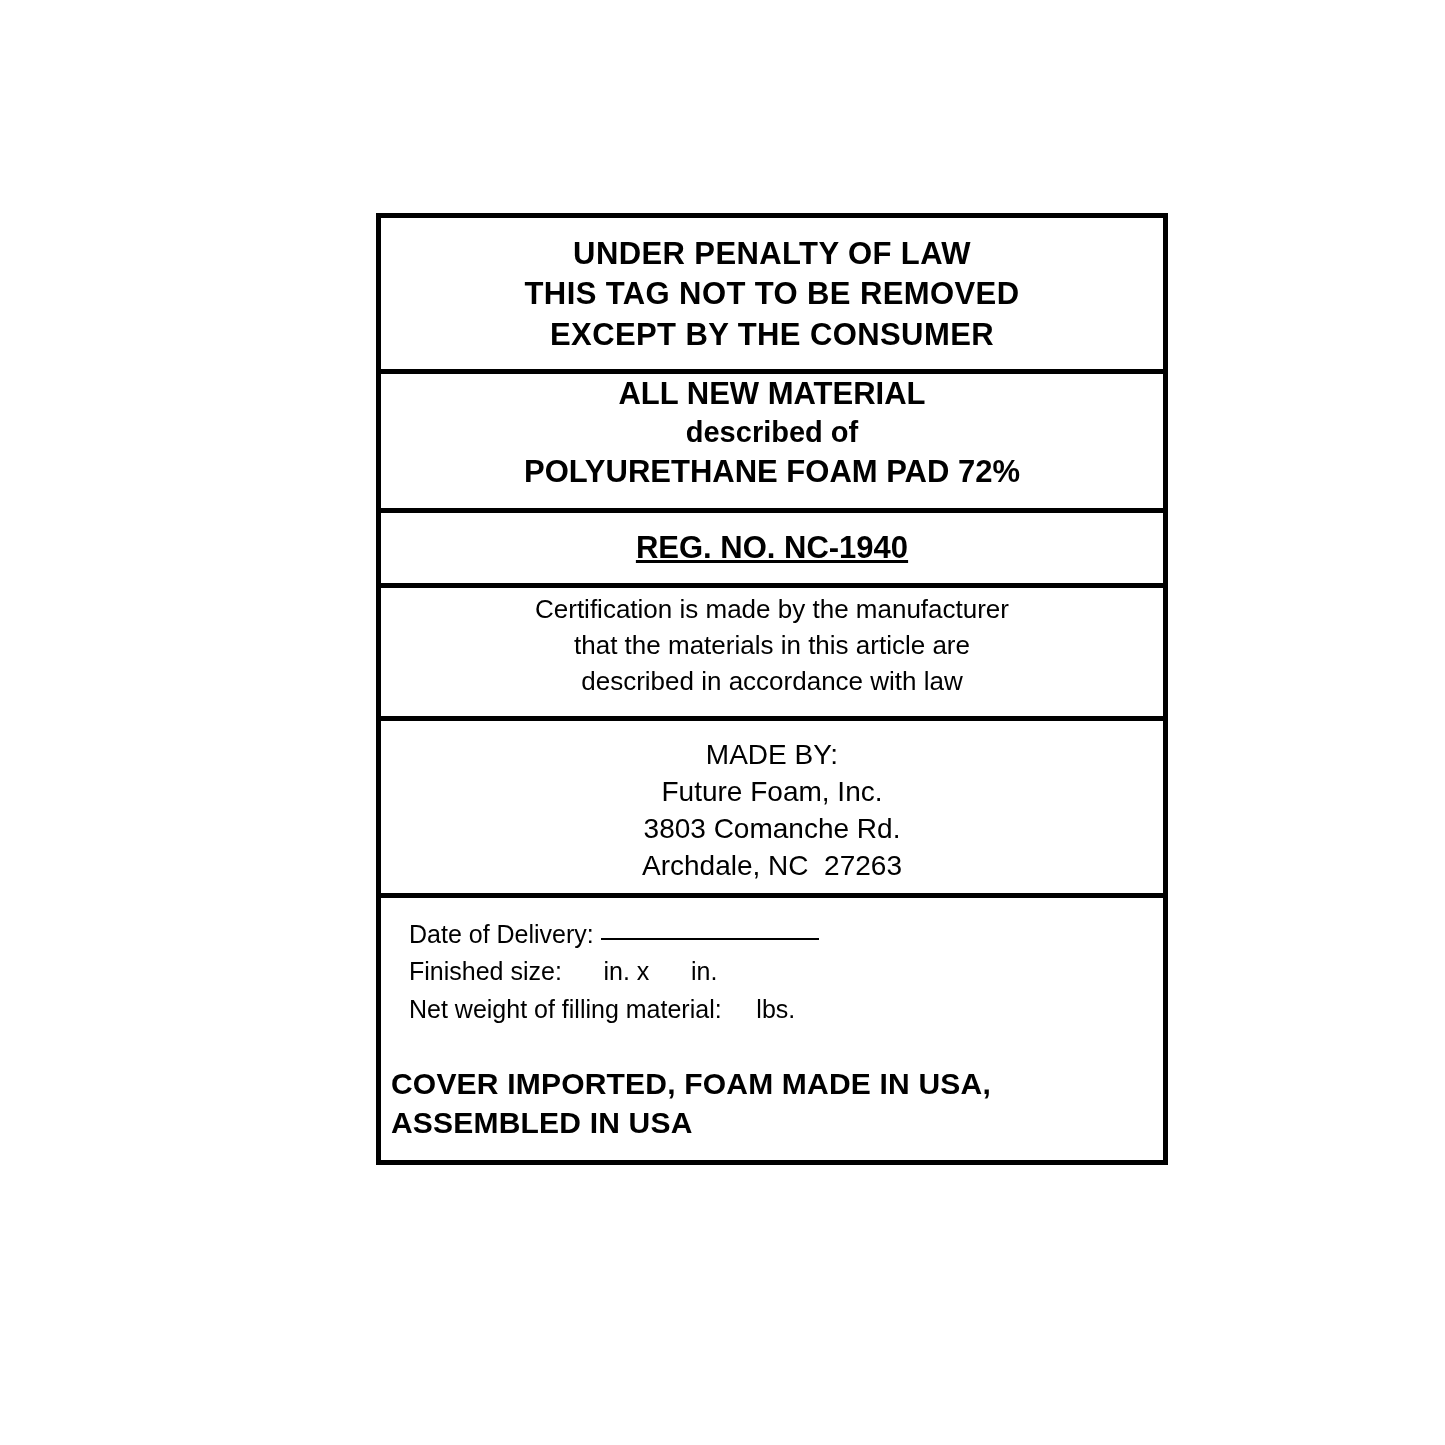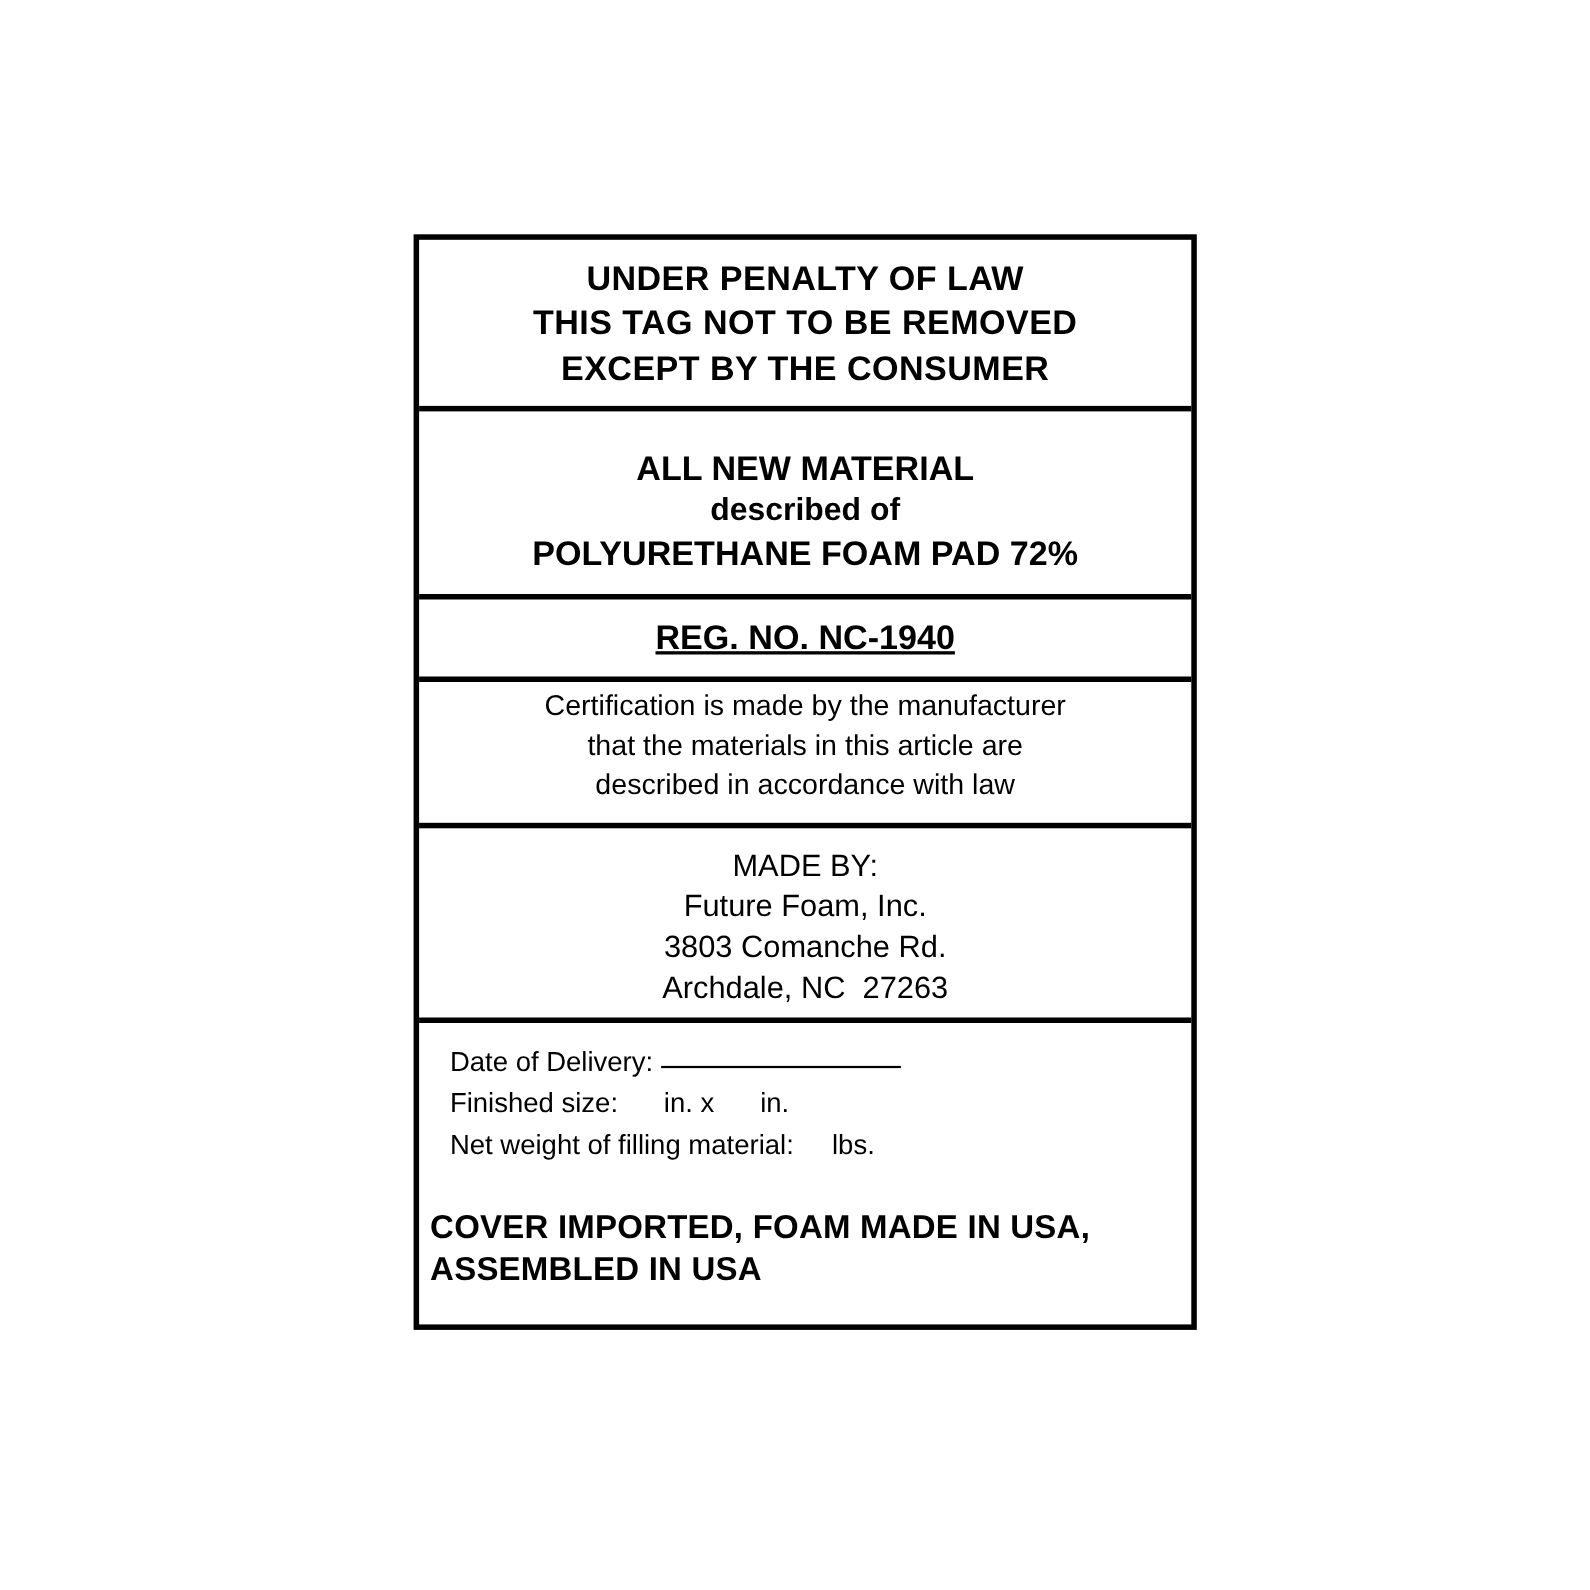--- a/index.html
+++ b/index.html
@@ -11,21 +11,21 @@
     width: 1445px;
     height: 1445px;
     font-family: "Liberation Sans", sans-serif;
     color: #000000;
     position: relative;
   }
   .tag {
     position: absolute;
     left: 376px;
     top: 213px;
-    width: 712px;
+    width: 792px;
     border: 5px solid #000000;
     box-sizing: border-box;
     background: #ffffff;
   }
   .section {
     border-bottom: 5px solid #000000;
     box-sizing: border-box;
     padding: 14px 18px;
     text-align: center;
   }
@@ -44,21 +44,21 @@
     padding-bottom: 14px;
   }
   .penalty .line {
     font-size: 31px;
     font-weight: bold;
     letter-spacing: 0.4px;
   }
 
   
   .material {
-    padding-top: 32px;
+    padding-top: 0;
     padding-bottom: 16px;
   }
   .material .line {
     font-size: 31px;
     font-weight: bold;
   }
   .material .line.mid {
     font-size: 29px;
   }
 
@@ -95,21 +95,21 @@
     line-height: 1.30;
   }
   .madeby .line {
     font-size: 28px;
     font-weight: normal;
     line-height: 1.32;
   }
 
   
   .fields {
-    padding: 18px 0 12px 0;
+    padding: 18px 0 0 0;
     text-align: left;
   }
   .fields .field {
     font-size: 25px;
     font-weight: normal;
     line-height: 1.50;
     padding-left: 28px;
     white-space: pre;
   }
   .underline {

